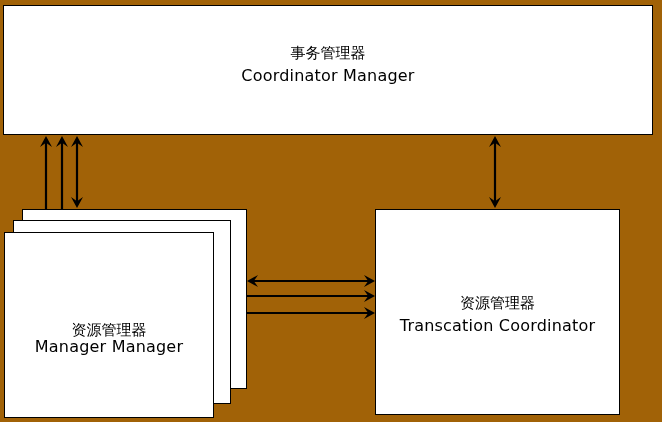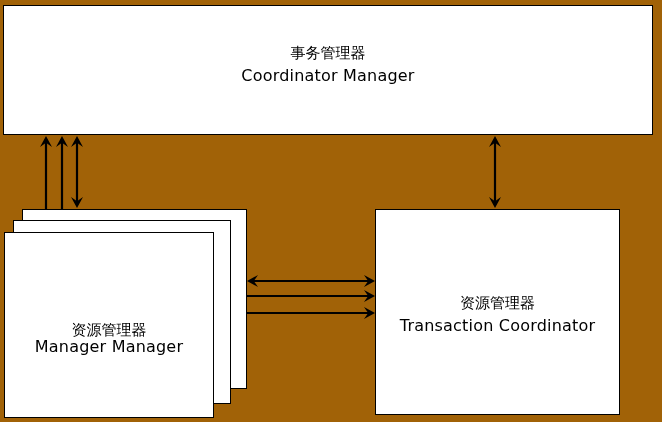--- a/index.html
+++ b/index.html
@@ -74,21 +74,21 @@
 
   <div class="node-box" style="left:13px; top:220px; width:218px; height:184px; z-index:2;"></div>
 
   <div class="node-box" style="left:4px; top:232px; width:210px; height:186px; z-index:3;">
     <div class="node-label label-cn" style="top:88px;">资源管理器</div>
     <div class="node-label label-en" style="top:104px;">Manager Manager</div>
   </div>
 
   <div class="node-box" style="left:375px; top:209px; width:245px; height:206px;">
     <div class="node-label label-cn" style="top:84px;">资源管理器</div>
-    <div class="node-label label-en" style="top:106px;">Transaction Coordinator</div>
+    <div class="node-label label-en" style="top:106px;">Transcation Coordinator</div>
   </div>
 
   <svg id="arrow-layer" viewBox="0 0 662 422" width="662" height="422">
       <g>
         <line class="arrow-line" x1="46" y1="139" x2="46" y2="231"></line>
         <polygon points="46,136 40,147 46,142.82 52,147" class="arrow-head"></polygon>
         <polygon points="46,234 40,223 46,227.18 52,223" class="arrow-head"></polygon>
       </g>
       <g>
         <line class="arrow-line" x1="62" y1="139" x2="62" y2="217"></line>

